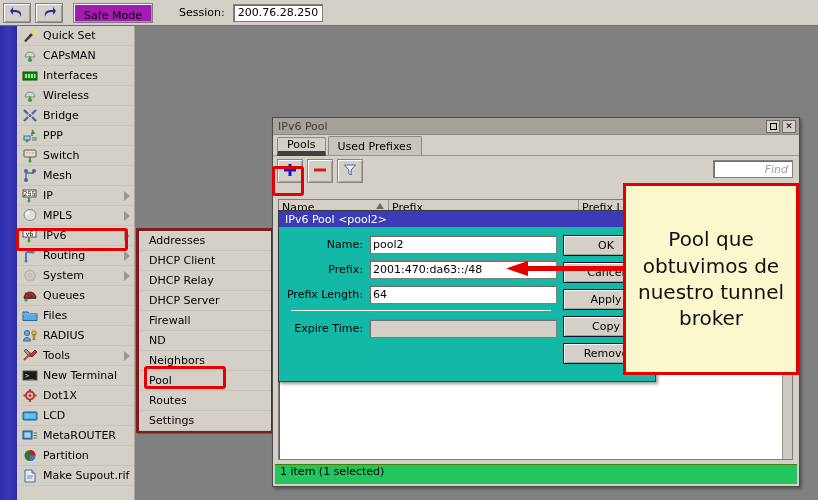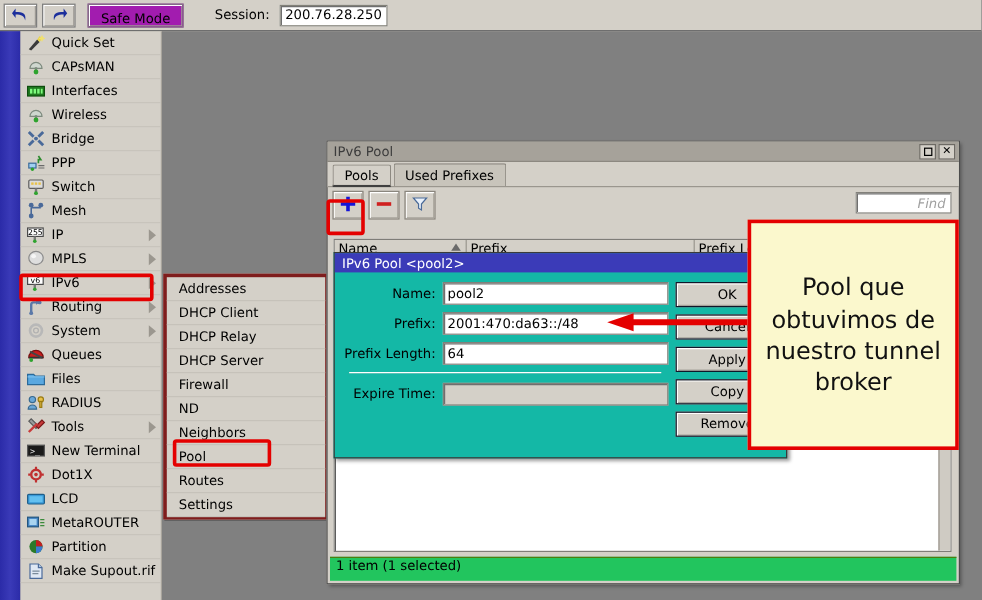--- a/index.html
+++ b/index.html
@@ -128,21 +128,21 @@
 
   .tabs { display: flex; align-items: flex-end; height: 21px; padding-left: 4px;
           border-bottom: 1px solid #9a968e; background: #d4d0c8; }
   .tab {
     height: 19px; padding: 0 9px; font-size: 11px;
     display: flex; align-items: center;
     border: 1px solid #8d8981; border-bottom: none;
     background: #c8c4bb; margin-right: 2px; cursor: pointer;
     border-radius: 2px 2px 0 0;
   }
-  .tab.active { background: #d4d0c8; border-bottom: 2px solid #404040; margin-bottom:-1px; }
+  .tab.active { background: #d4d0c8; border-bottom: 5px solid #404040; margin-bottom:-1px; }
 
   .wintoolbar {
     height: 30px; display: flex; align-items: center;
     padding: 2px 4px; gap: 4px; position: relative;
   }
   .tbtn {
     width: 26px; height: 24px;
     background: #d4d0c8;
     border: 1px solid #8a867e;
     box-shadow: inset 1px 1px 0 #fff, inset -1px -1px 0 #a6a29a;

